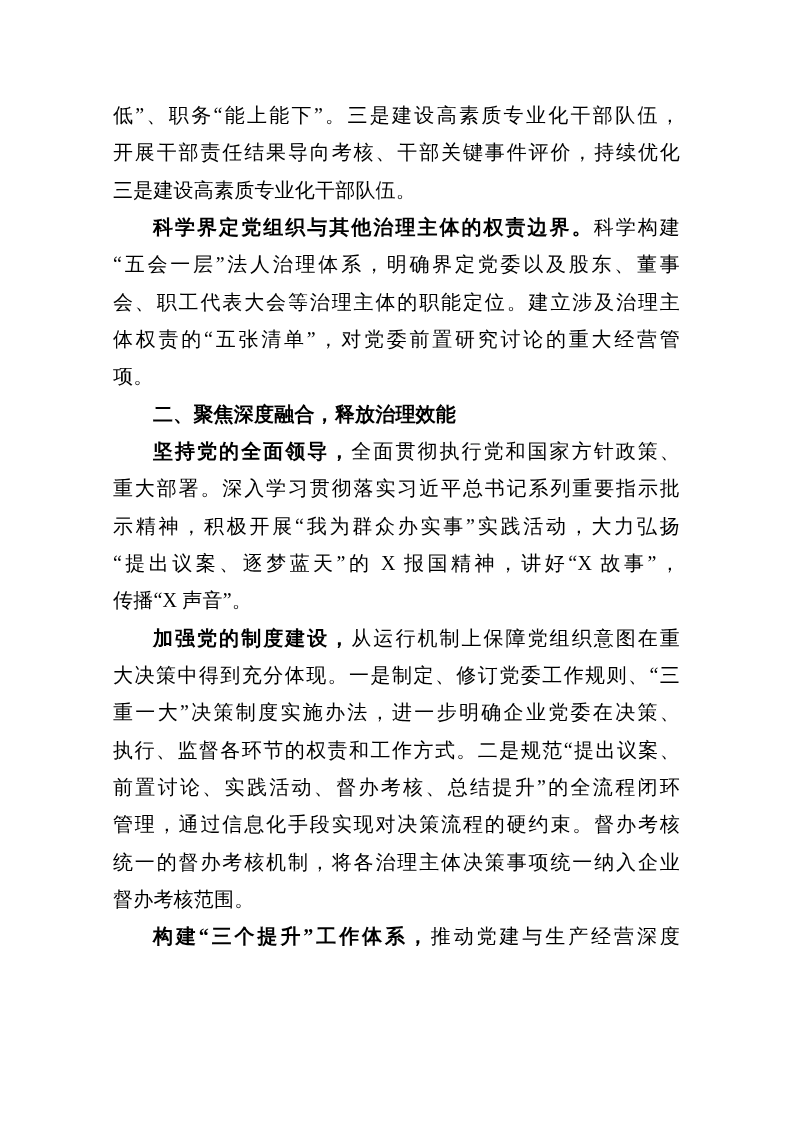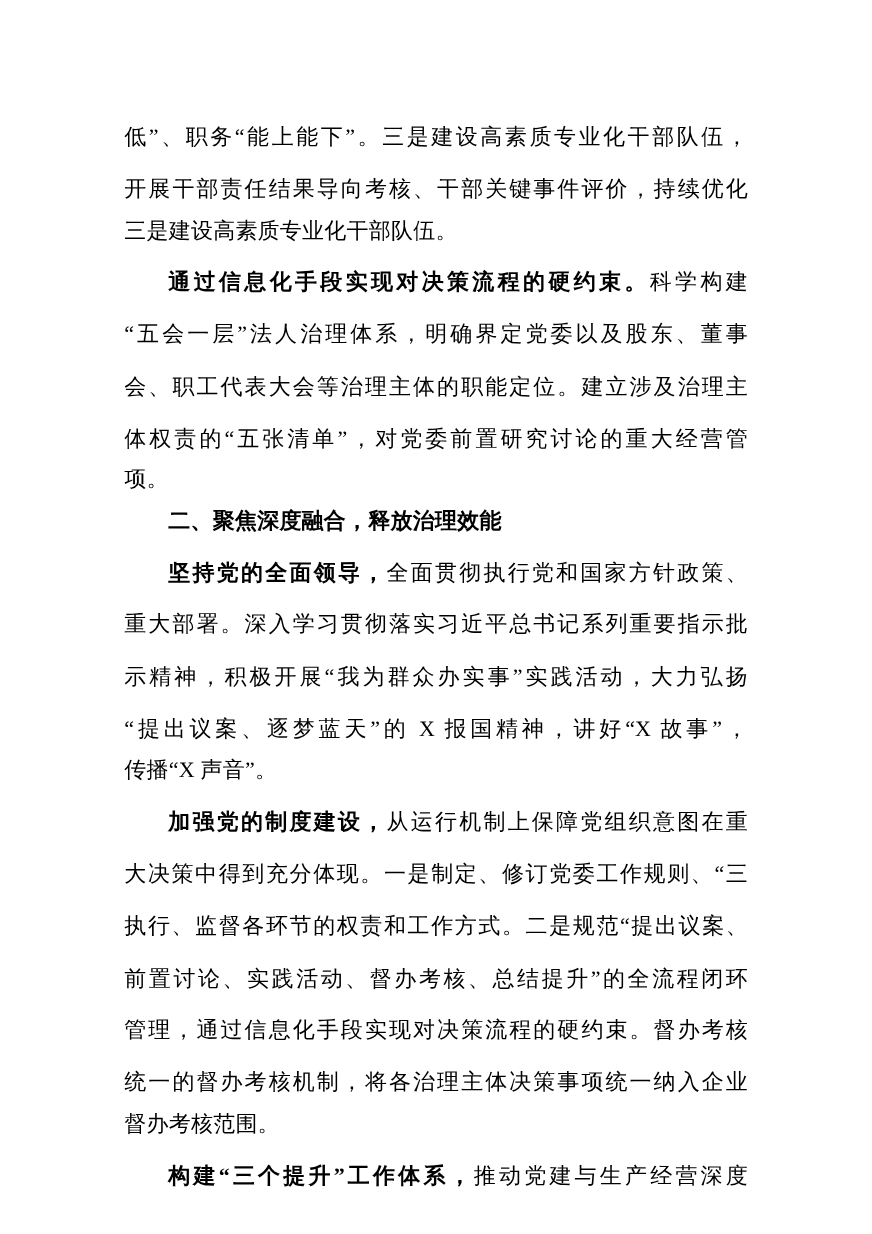--- a/index.html
+++ b/index.html
@@ -29,53 +29,53 @@
     font-size: 20px;
     line-height: 37.33px;
     height: 37.33px;
     overflow: hidden;
     text-align: justify;
     text-align-last: left;
     letter-spacing: 0.2px;
   }
   .line.just {
     text-align-last: justify;
-    margin-top: 10px;
   }
   .line.ind {
     text-indent: 2em;
   }
   .b {
     font-weight: 700;
   }
   .heading {
     font-weight: 700;
   }
 </style>
 </head>
 <body>
 
 <div class="page">
   <div class="content">
       <div class="line just"><span>低”、职务“能上能下”。三是建设高素质专业化干部队伍，</span></div>
       <div class="line just"><span>开展干部责任结果导向考核、干部关键事件评价，持续优化</span></div>
       <div class="line"><span>三是建设高素质专业化干部队伍。</span></div>
-      <div class="line just ind"><span class="b">通过信息化手段实现对决策流程的硬约束。</span><span>科学构建</span></div>
+      <div class="line just ind"><span class="b">科学界定党组织与其他治理主体的权责边界。</span><span>科学构建</span></div>
       <div class="line just"><span>“五会一层”法人治理体系，明确界定党委以及股东、董事</span></div>
       <div class="line just"><span>会、职工代表大会等治理主体的职能定位。建立涉及治理主</span></div>
       <div class="line just"><span>体权责的“五张清单”，对党委前置研究讨论的重大经营管</span></div>
       <div class="line"><span>项。</span></div>
       <div class="line ind heading"><span class="b">二、聚焦深度融合，释放治理效能</span></div>
       <div class="line just ind"><span class="b">坚持党的全面领导，</span><span>全面贯彻执行党和国家方针政策、</span></div>
       <div class="line just"><span>重大部署。深入学习贯彻落实习近平总书记系列重要指示批</span></div>
       <div class="line just"><span>示精神，积极开展“我为群众办实事”实践活动，大力弘扬</span></div>
       <div class="line just"><span>“提出议案、逐梦蓝天”的 X 报国精神，讲好“X 故事”，</span></div>
       <div class="line"><span>传播“X 声音”。</span></div>
       <div class="line just ind"><span class="b">加强党的制度建设，</span><span>从运行机制上保障党组织意图在重</span></div>
       <div class="line just"><span>大决策中得到充分体现。一是制定、修订党委工作规则、“三</span></div>
+      <div class="line just"><span>重一大”决策制度实施办法，进一步明确企业党委在决策、</span></div>
       <div class="line just"><span>执行、监督各环节的权责和工作方式。二是规范“提出议案、</span></div>
       <div class="line just"><span>前置讨论、实践活动、督办考核、总结提升”的全流程闭环</span></div>
       <div class="line just"><span>管理，通过信息化手段实现对决策流程的硬约束。督办考核</span></div>
       <div class="line just"><span>统一的督办考核机制，将各治理主体决策事项统一纳入企业</span></div>
       <div class="line"><span>督办考核范围。</span></div>
       <div class="line just ind"><span class="b">构建“三个提升”工作体系，</span><span>推动党建与生产经营深度</span></div>
     </div>
 </div>
 
 </body></html>

